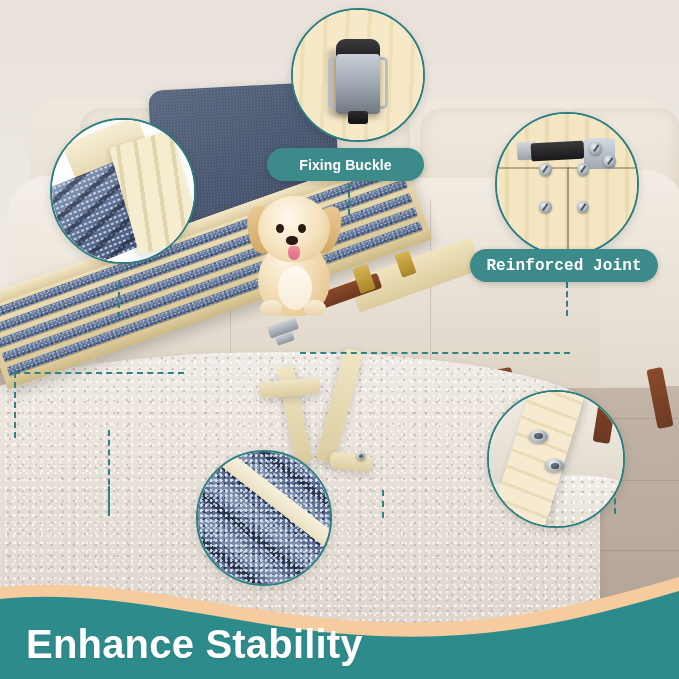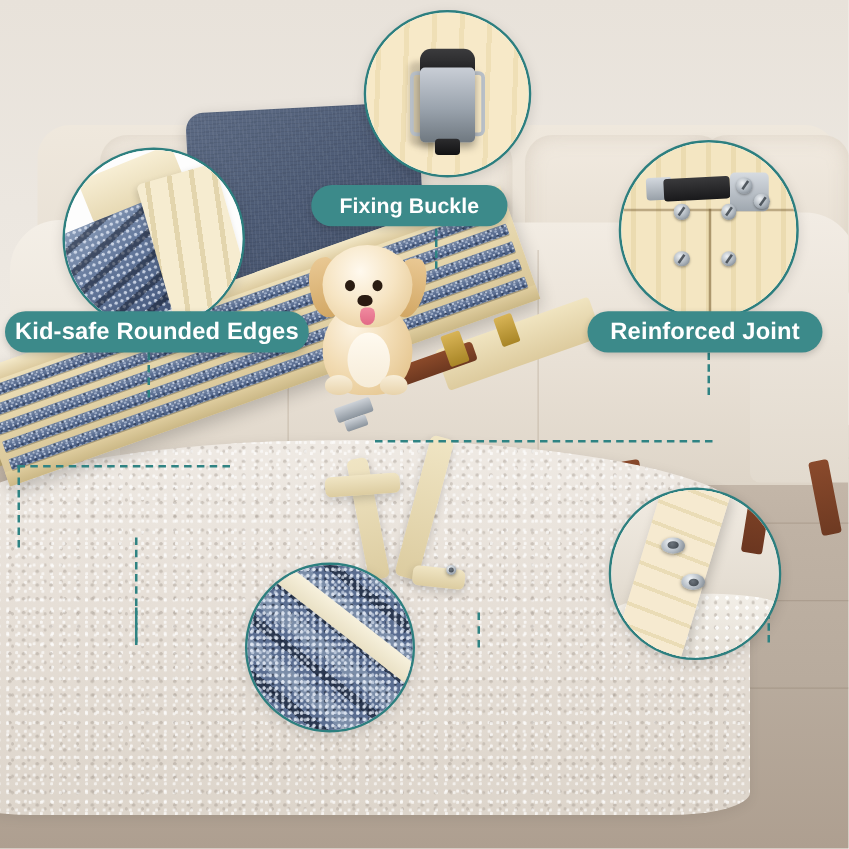--- a/index.html
+++ b/index.html
@@ -547,22 +547,28 @@
     <div class="inset-img">
       <div class="ins-sup-bg"></div>
       <div class="ins-sup-leg"></div>
       <div class="ins-sup-rug"></div>
       <div class="ins-sup-board"></div>
       <div class="bolt" style="left:30%;top:28%"></div>
       <div class="bolt" style="left:42%;top:50%"></div>
     </div>
   </div>
 
-  <div class="label" style="left:4px;   top:249px; width:243px; height:33px; font-size:19px;">Kid-safe Rounded Edges</div>
-
-  <div class="label" style="left:249px; top:148px; width:157px; height:33px; font-size:17px;">Fixing Buckle</div>
-
-  <div class="label" style="left:470px; top:249px; width:188px; height:33px; font-size:19px;">Reinforced Joint</div>
-
-
-
+
+  <div class="label" style="left:267px; top:148px; width:157px; height:33px; font-size:14px;">Fixing Buckle</div>
+
+  <div class="label" style="left:470px; top:249px; width:188px; height:33px; font-size:16px;font-family:Liberation Mono, monospace;">Reinforced Joint</div>
+
+
+
+  <div id="banner">
+    <svg width="679" height="110" viewBox="0 0 679 110">
+      <path d="M0,18 C120,6 230,44 360,52 C470,59 560,44 679,8 L679,110 L0,110 Z" fill="#f6cb9d"></path>
+      <path d="M0,30 C120,18 230,58 360,66 C470,73 560,58 679,22 L679,110 L0,110 Z" fill="#2e8b8b"></path>
+    </svg>
+    <div class="banner-title">Enhance Stability</div>
+  </div>
 
 </div>
 
 </body></html>

